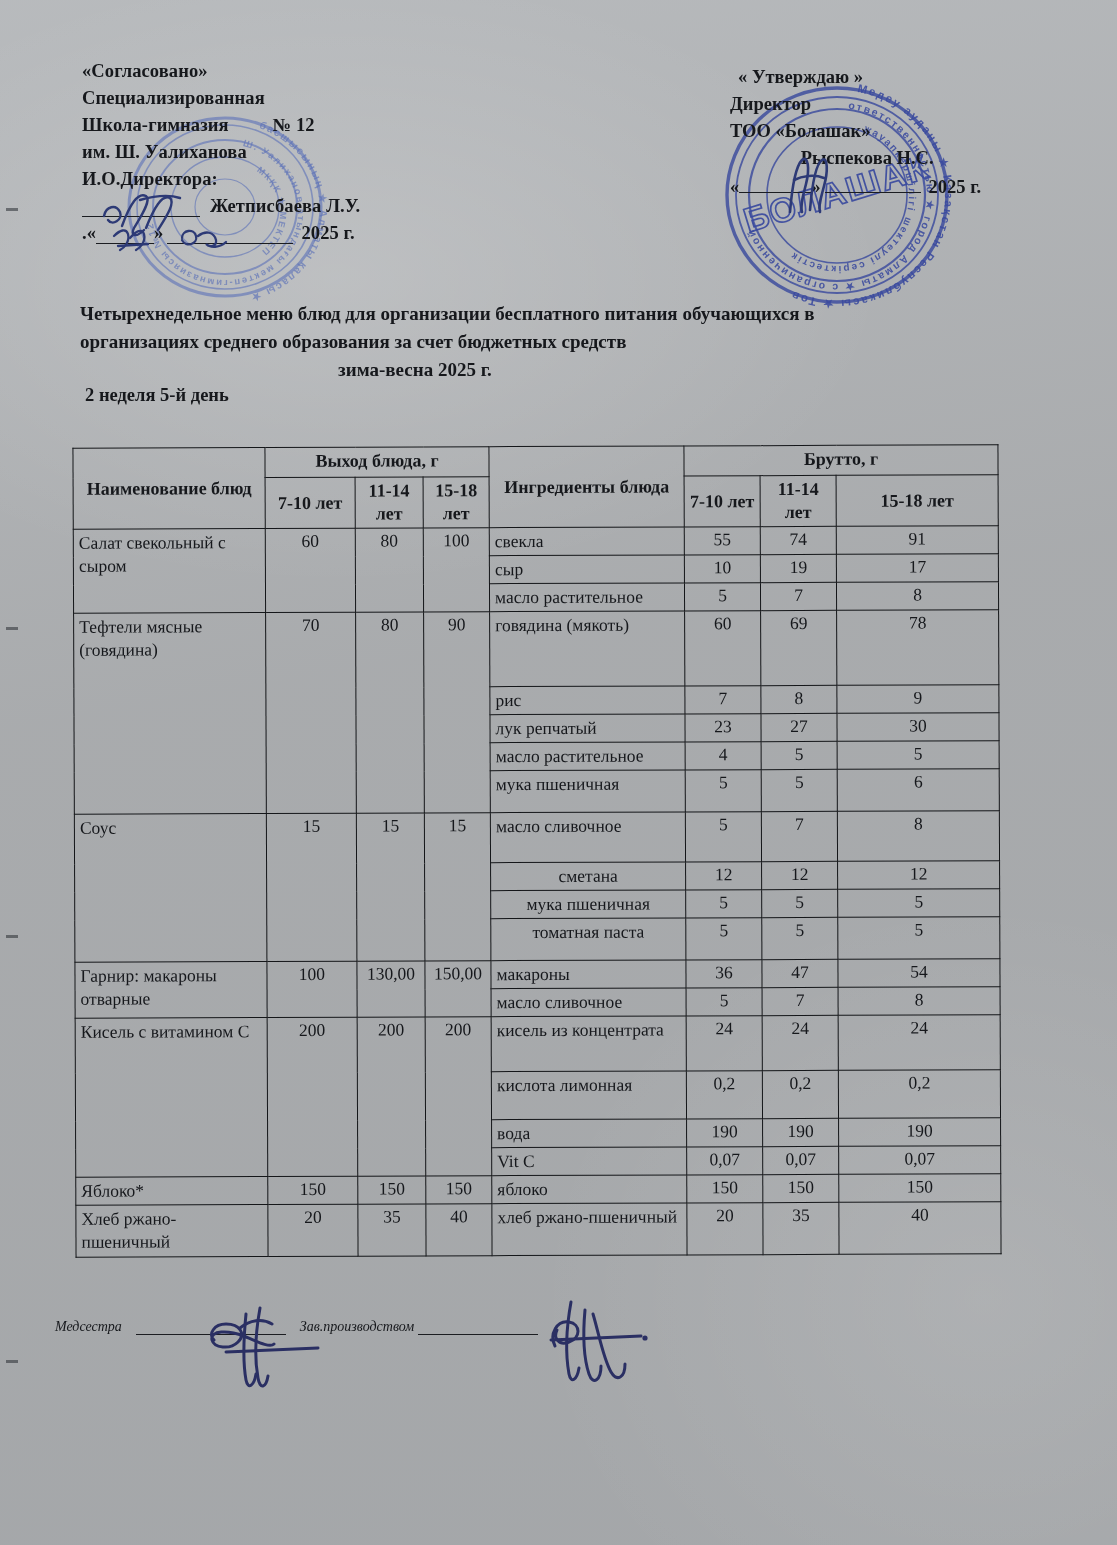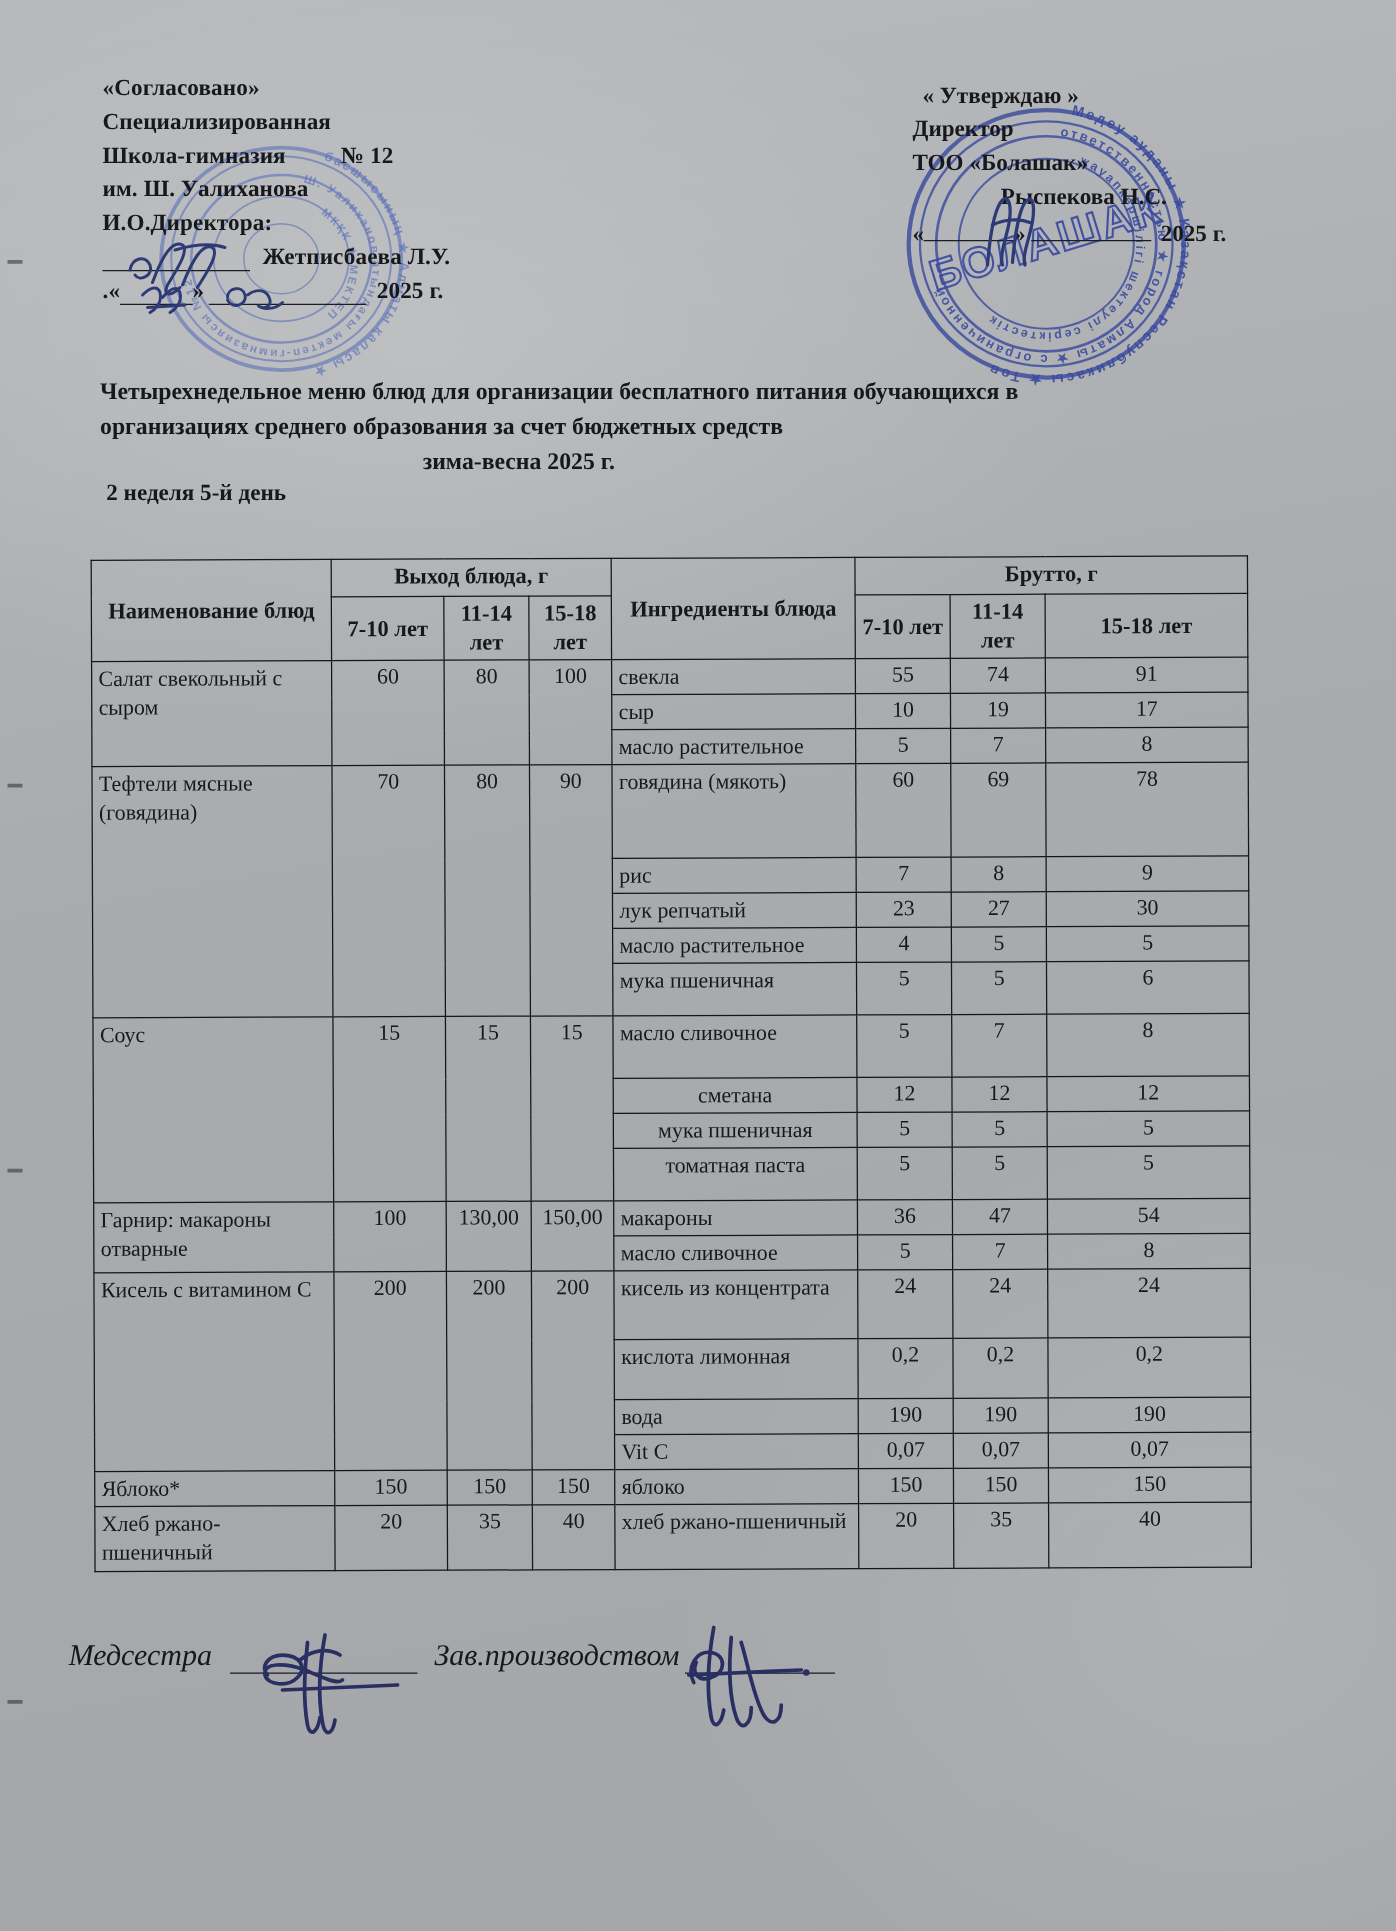--- a/index.html
+++ b/index.html
@@ -85,21 +85,21 @@
   }
   td.num{text-align:center;vertical-align:top;padding-top:5px;}
   td.numlow{text-align:center;vertical-align:bottom;padding-bottom:4px;}
   td.nm{text-align:left;line-height:23px;padding-top:3px;}
   td.ing{text-align:left;line-height:23px;padding-top:4px;}
   td.ing-b{text-align:center;line-height:23px;vertical-align:bottom;padding-bottom:4px;}
 
   
   .footer{
     position:absolute;left:55px;top:1312px;width:700px;
-    font-style:italic;font-size:24px;
+    font-style:italic;font-size:14px;
     font-family:"Liberation Serif", serif;
     display:flex;align-items:flex-end;
   }
   .footer .lbl{white-space:nowrap;}
   .footer .line{
     display:inline-block;border-bottom:1.7px solid #1b1d21;
     height:22px;
   }
   .l1{width:150px;margin-left:14px;}
   .l2{width:120px;margin-left:4px;}

